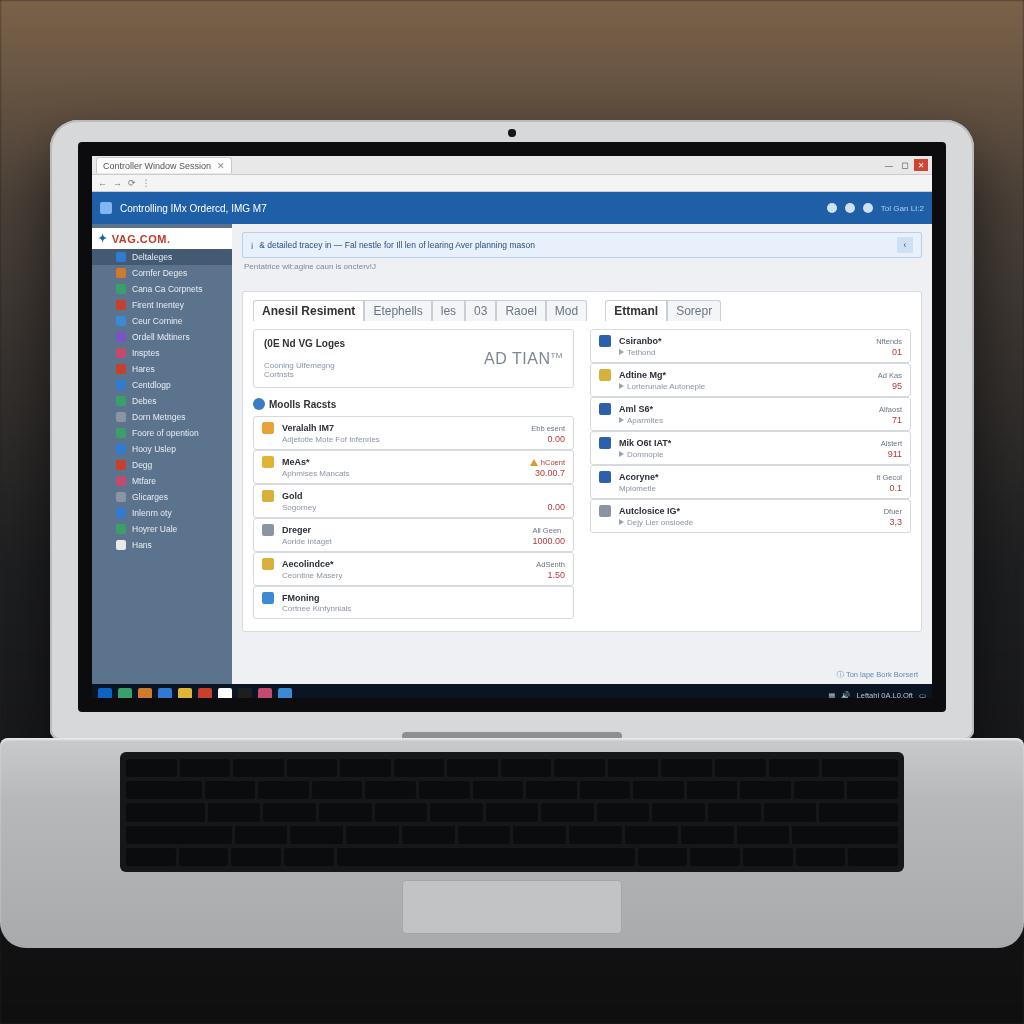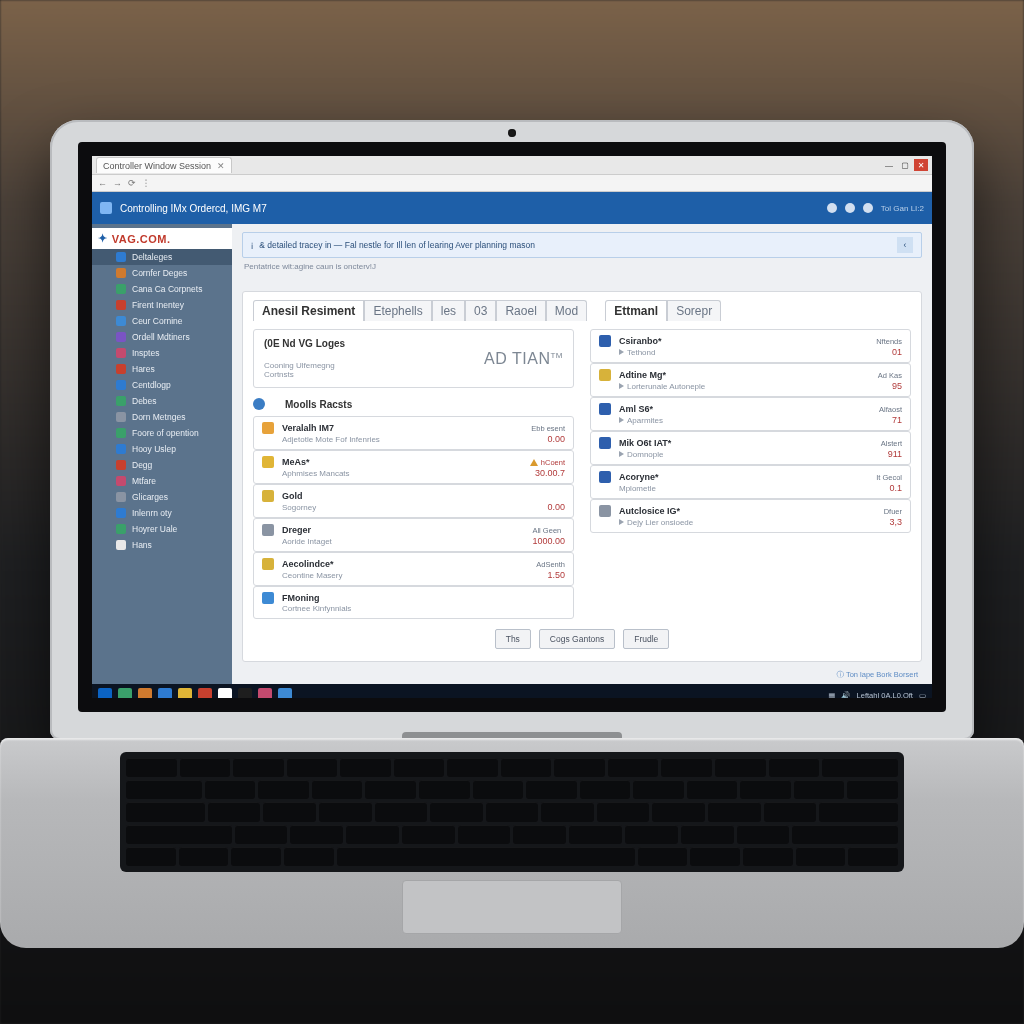--- a/index.html
+++ b/index.html
@@ -60,21 +60,21 @@
   .ptab.last{ border-radius:0 3px 0 0;}
   .ptab.active{ background:#fff; color:#333; font-weight:600;}
   .cols{ display:flex; gap:16px; margin-top:8px;}
   .col{ flex:1; display:flex; flex-direction:column; gap:6px;}
   .hero{ border:1px solid #d6d9de; border-radius:3px; padding:8px 10px; display:flex; align-items:center; gap:10px;}
   .hero-left{ flex:1;}
   .hero-title{ font-size:10px; color:#333; font-weight:600; display:flex; align-items:center; gap:4px;}
   .hero-sub{ font-size:8px; color:#8a94a3; margin-top:12px;}
   .hero-brand{ font-size:16px; color:#7d8793; letter-spacing:.5px;}
   .hero-brand sup{ font-size:8px;}
-  .sect-title{ display:flex; align-items:center; gap:20px; font-size:10px; font-weight:600; color:#333; margin-top:4px;}
+  .sect-title{ display:flex; align-items:center; gap:4px; font-size:10px; font-weight:600; color:#333; margin-top:4px;}
   .sect-title .sico{ width:12px;height:12px;border-radius:50%; background:#3b7dc4; display:inline-block;}
   .card{ border:1px solid #d6d9de; border-radius:3px; padding:5px 8px; display:grid; grid-template-columns: 14px 1fr auto; grid-template-rows:auto auto; column-gap:6px; align-items:center;}
   .card .cico{ width:12px;height:12px; grid-row:1; border-radius:2px;}
   .card .ctitle{ font-size:9px; font-weight:600; color:#2b2f36; grid-column:2; grid-row:1;}
   .card .cbadge{ grid-column:3; grid-row:1; font-size:7.5px; color:#b23b3b; display:flex; align-items:center; gap:3px;}
   .card .cbadge.info{ color:#6a7585;}
   .card .cbadge .bico{ width:8px;height:8px;}
   .card .csub{ grid-column:2; grid-row:2; font-size:8px; color:#8a94a3;}
   .card .cval{ grid-column:3; grid-row:2; font-size:9px; color:#b23b3b; text-align:right;}
   .card .playico{ width:0;height:0;border-left:5px solid #9aa3b0;border-top:3px solid transparent;border-bottom:3px solid transparent; display:inline-block; margin-right:3px; vertical-align:middle;}
@@ -383,25 +383,20 @@
                       <span class="cbadge info">
                         <span>Dfuer</span>
                       </span>
                       <span class="csub"><span class="playico"></span>Dejy Lier onsioede</span>
                       <span class="cval">3,3</span>
                     </div>
                   </div>
               </div>
             </div>
 
-            <div class="bottom-buttons" id="panel-buttons">
-                <div class="btn">Ths</div>
-                <div class="btn">Cogs Gantons</div>
-                <div class="btn">Frudle</div>
-              </div>
           </div>
 
           <div class="page-foot">
             <span>ⓘ </span><span class="lnk">Ton lape Bork Borsert</span>
           </div>
         </div>
       </div>
 
       <div class="taskbar">
         <span class="tb-ico" style="background:#0b63c4"></span>

